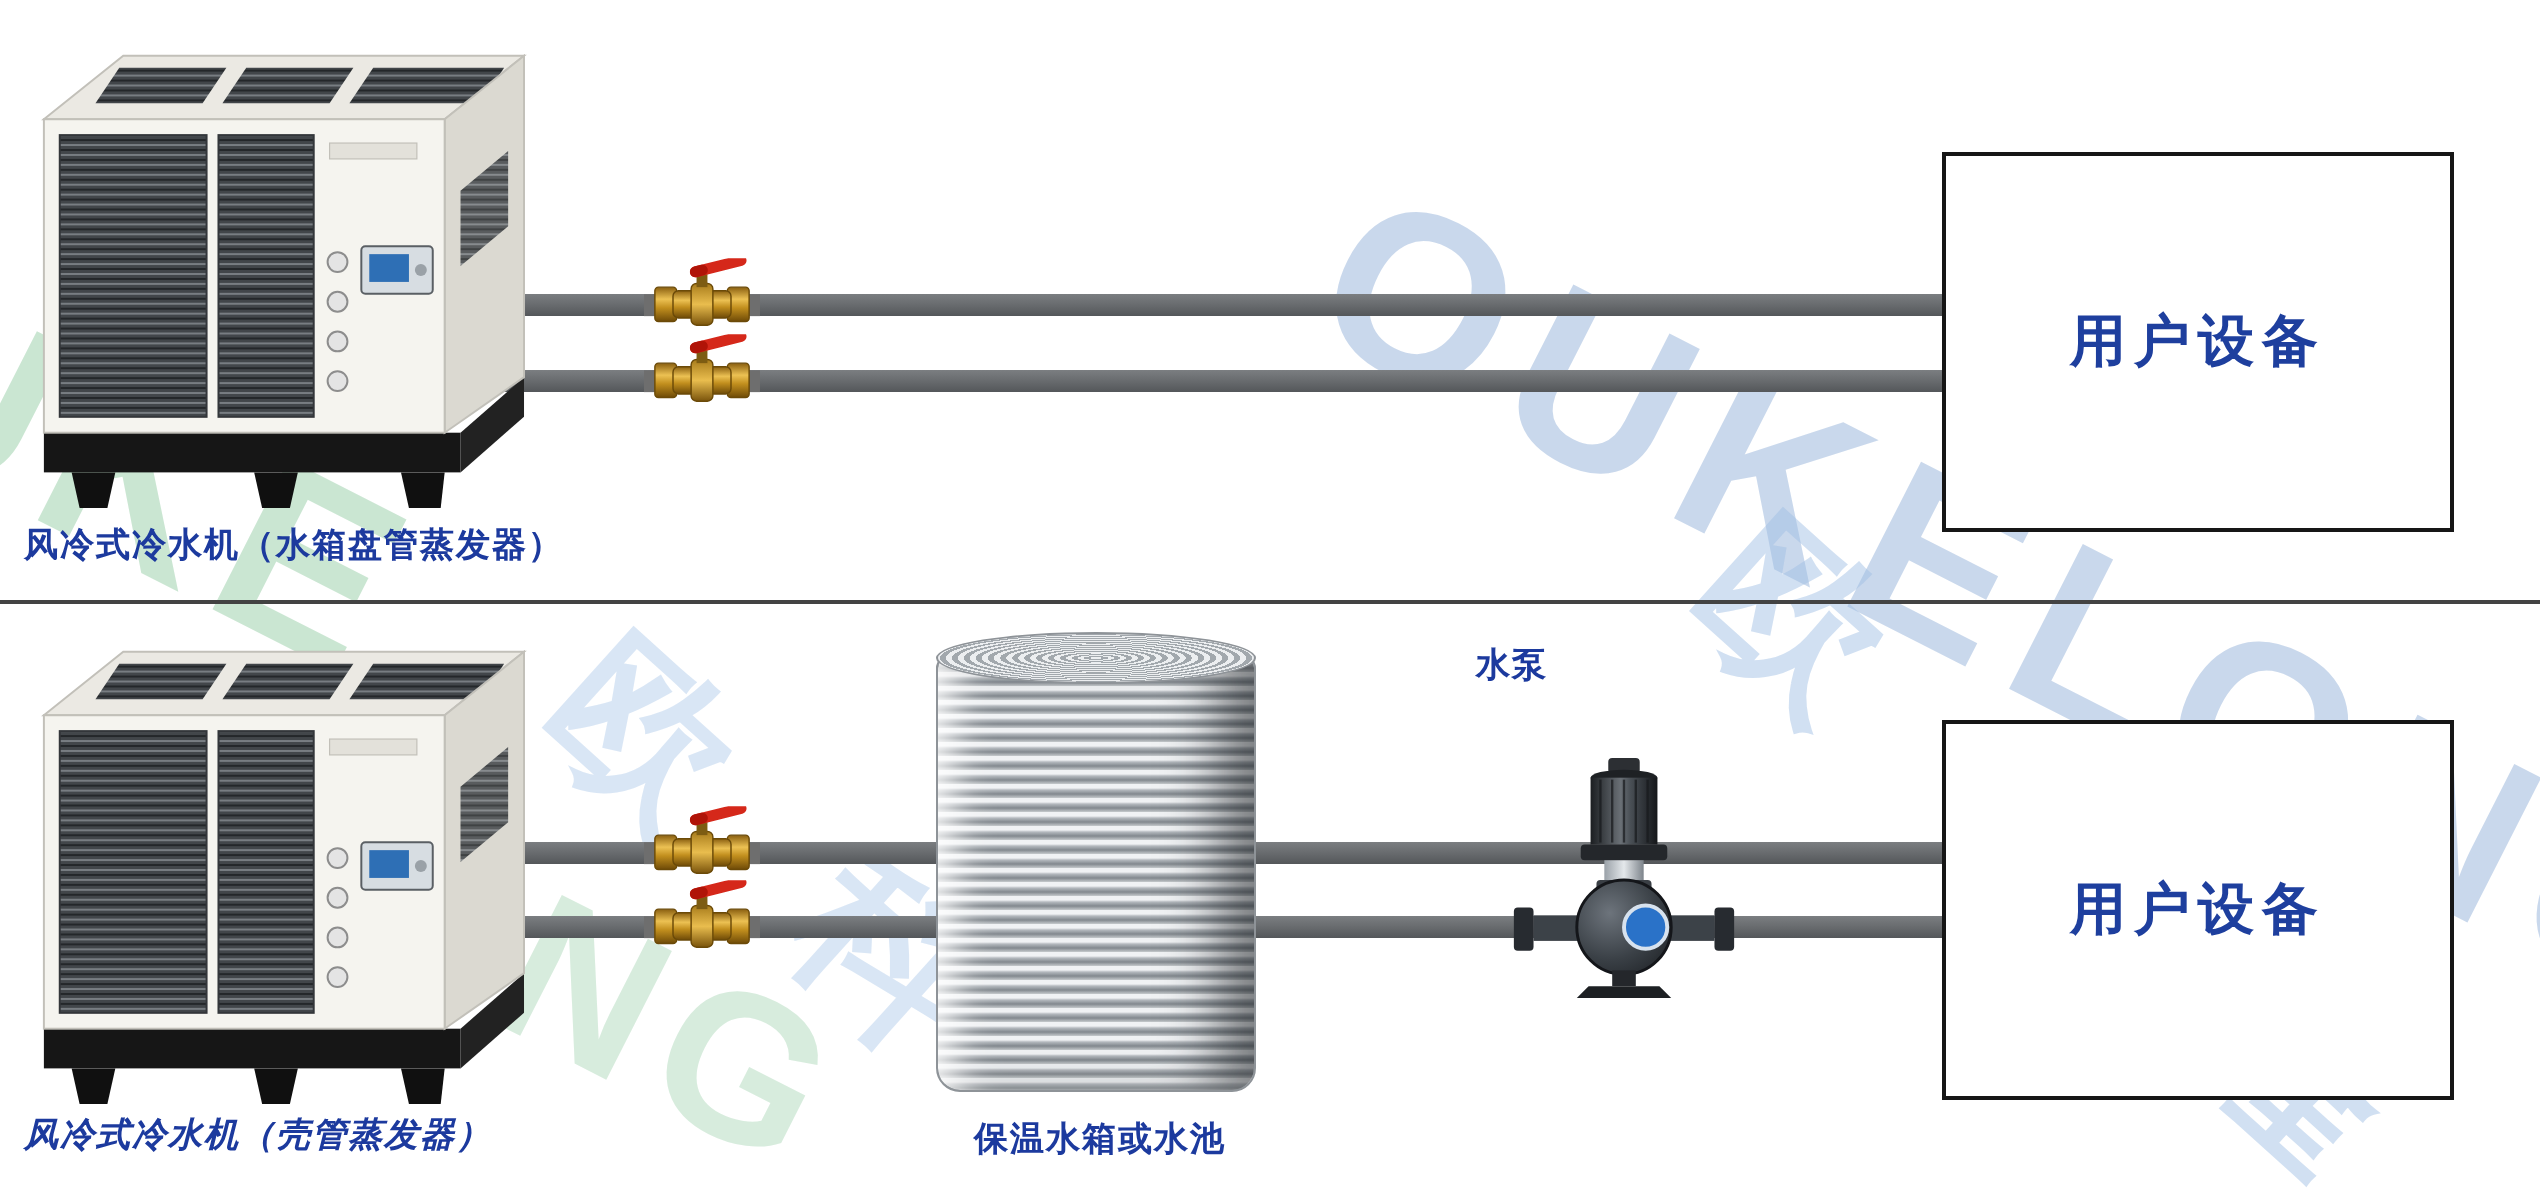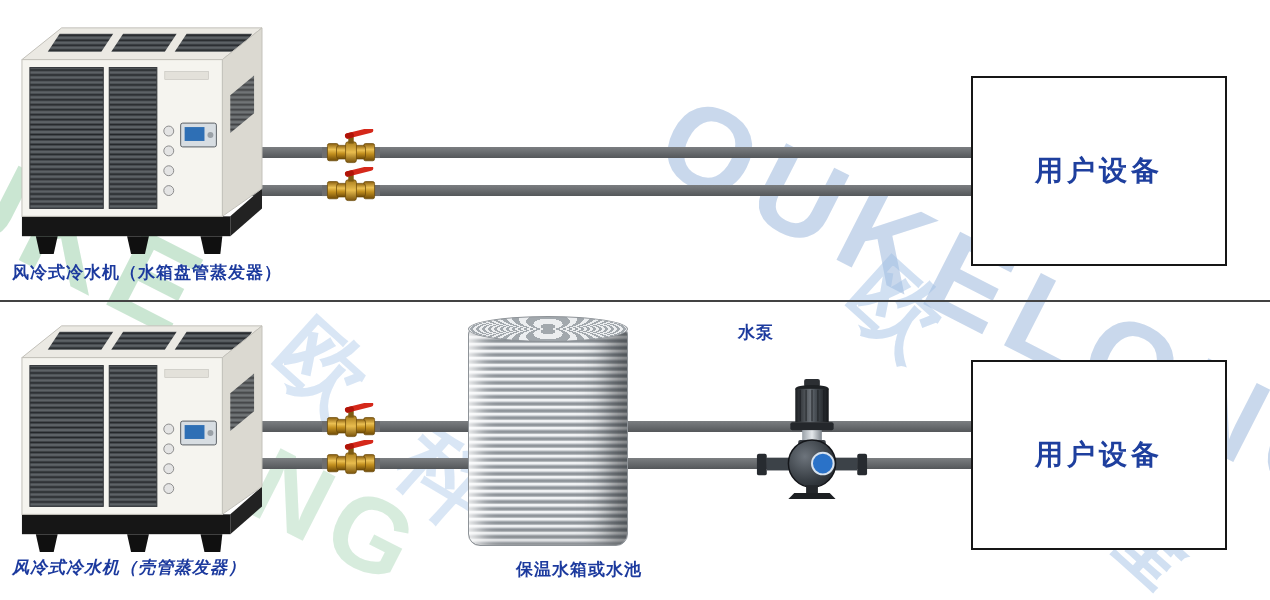--- a/index.html
+++ b/index.html
@@ -29,21 +29,21 @@
   .equipment-box { position:absolute; width:256px; height:190px; background:#ffffff;
                    border:2px solid #161616; z-index:2; display:flex; align-items:center; justify-content:center; }
   .equipment-box .eq-text { font-size:28px; font-weight:700; color:#1e3f9e; letter-spacing:4px; }
   .eq-top { left:971px; top:76px; }
   .eq-bottom { left:971px; top:360px; }
 
   
   .label { position:absolute; z-index:5; color:#1c3a9e; font-size:17px; font-weight:700; letter-spacing:1px; }
   .label-chiller-top    { left:12px;  top:261px; }
   .label-chiller-bottom { left:12px;  top:556px;font-style:italic; }
-  .label-tank           { left:458px; top:558px; width:184px; text-align:right; }
+  .label-tank           { left:458px; top:558px; width:184px; text-align:center; }
   .label-pump           { left:738px; top:321px;font-family:Liberation Serif, serif; }
 
   
   .chiller { position:absolute; width:258px; height:248px; z-index:3; }
   .chiller-top    { left:10px; top:12px; }
   .chiller-bottom { left:10px; top:310px; }
 
   .valve { position:absolute; width:58px; height:40px; z-index:4; }
   .valve-t1 { left:322px; top:129px; }
   .valve-t2 { left:322px; top:167px; }

